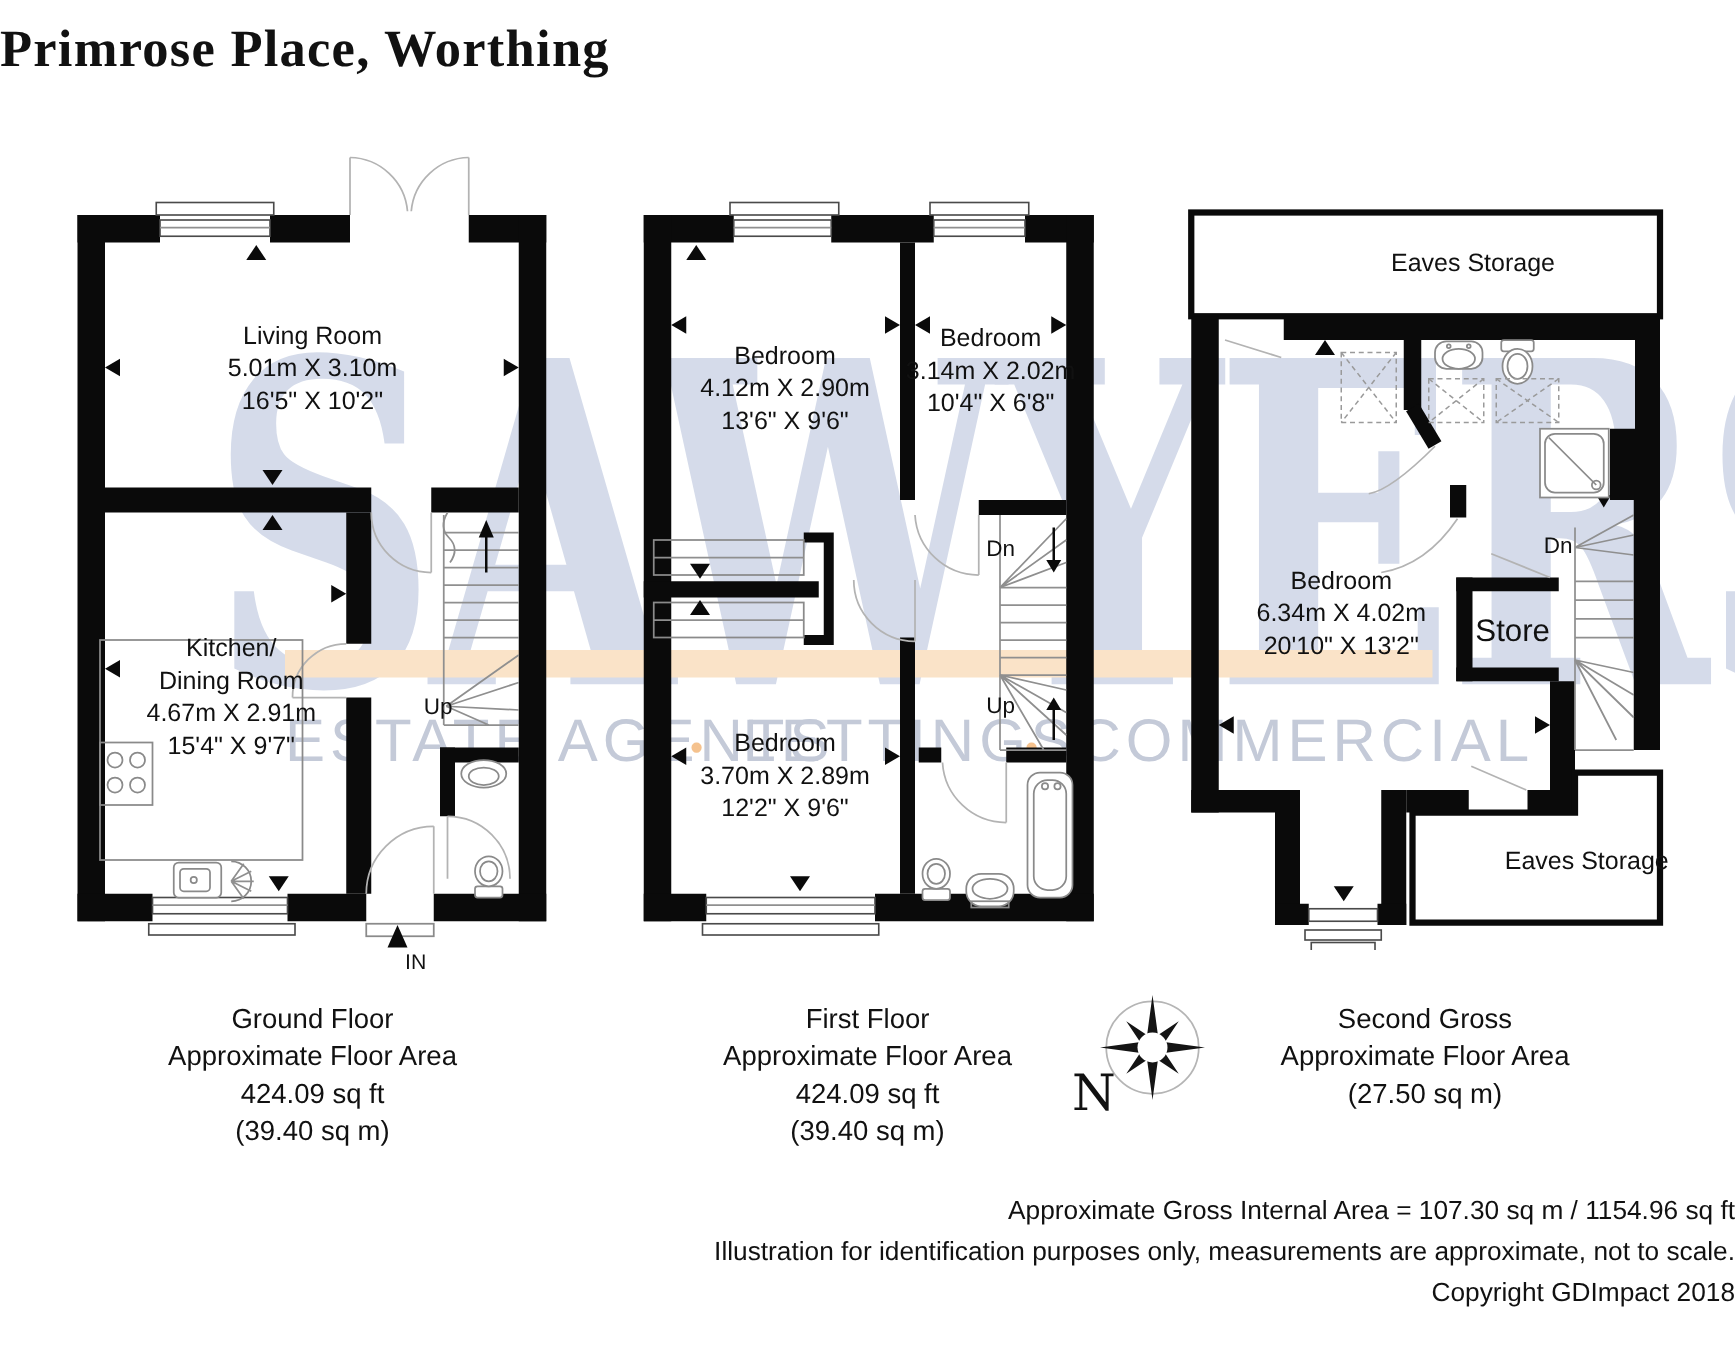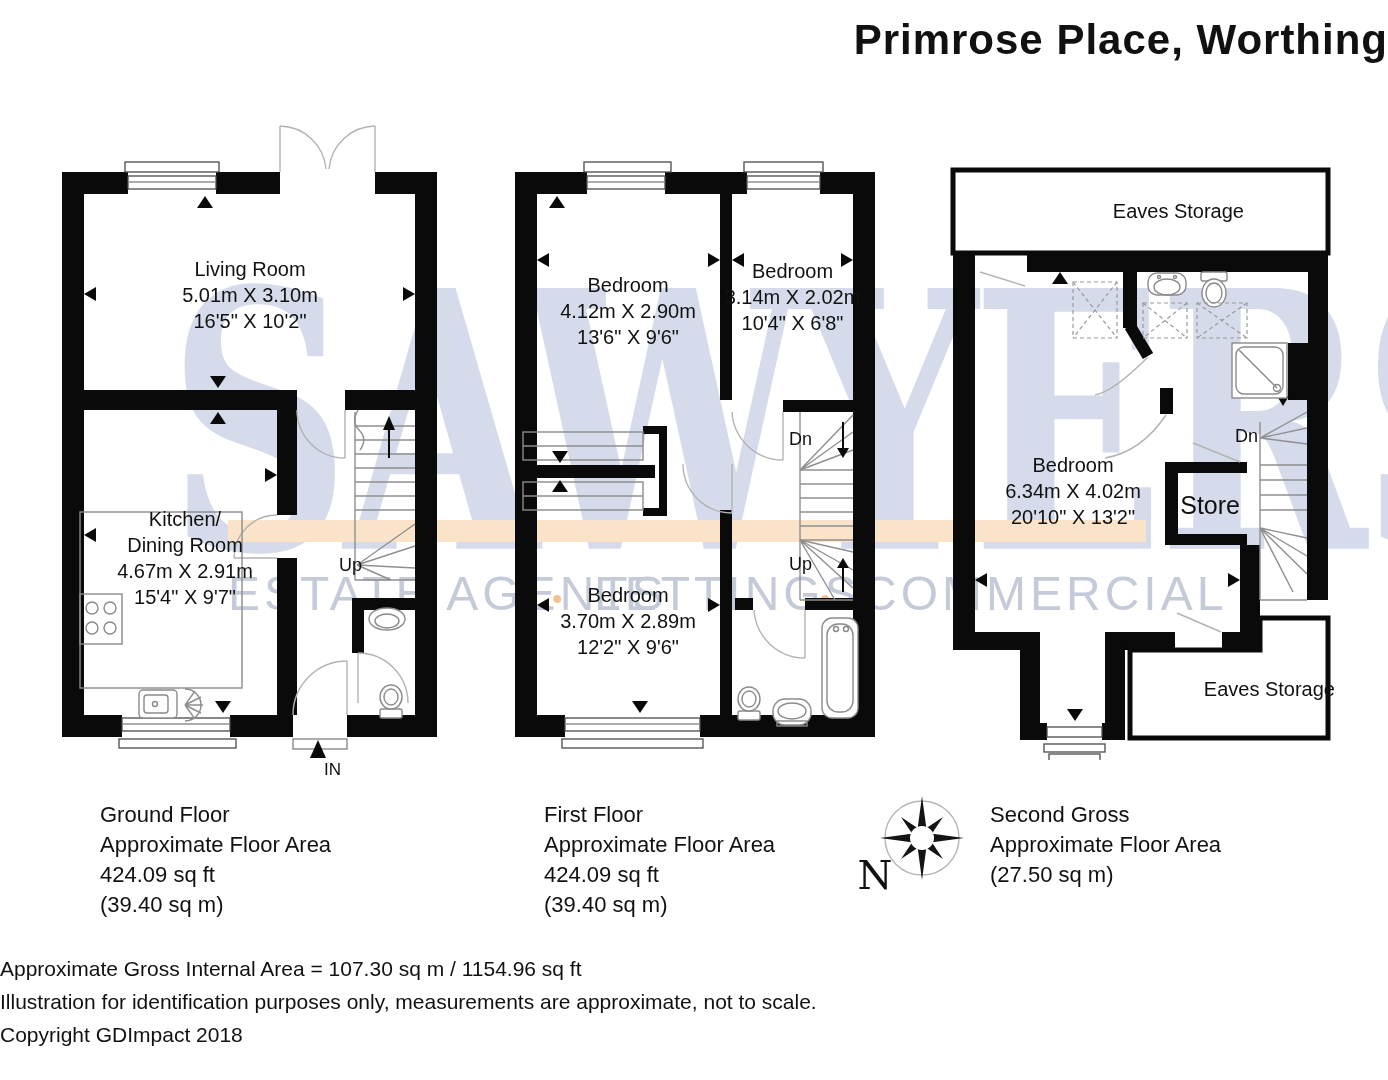--- a/index.html
+++ b/index.html
@@ -1,19 +1,19 @@
 <!DOCTYPE html>
 <html><head>
 <meta charset="utf-8">
 <style>
   html,body{margin:0;padding:0;background:#fff;}
   .page{position:relative;width:1388px;height:1080px;background:#fff;
         font-family:"Liberation Sans",sans-serif;color:#111;overflow:hidden;}
-  .title{position:absolute;left:0;top:16px;width:100%;text-align:right;
-         font-size:42px;font-weight:bold;letter-spacing:1px;}
+  .title{position:absolute;left:0;top:16px;width:100%;text-align:left;
+         font-size:42px;font-weight:bold;letter-spacing:1px;font-family:Liberation Serif, serif;}
   
   .wm-brand{position:absolute;left:168px;top:252px;width:1040px;height:380px;
             font-family:"DejaVu Serif",serif;font-weight:bold;font-size:252px;line-height:240px;
             color:#c5cee2;opacity:.72;white-space:nowrap;transform:scaleY(1.42);transform-origin:top left;
             letter-spacing:-6px;z-index:0;}
   .wm-band{position:absolute;left:228px;top:520px;width:918px;height:22px;background:#fae3c8;z-index:0;}
   .wm-tag{position:absolute;top:566px;font-size:48px;letter-spacing:4px;color:#c4cad8;z-index:0;
           font-family:"Liberation Sans",sans-serif;}
   .wm-dot{position:absolute;top:582px;font-size:30px;color:#f5c28e;z-index:0;}
   .plan{position:absolute;z-index:1;}
@@ -21,22 +21,22 @@
   .thin{stroke:#8f8f8f;fill:none;stroke-width:1.4px;}
   .door{stroke:#b3b3b3;fill:none;stroke-width:1.4px;}
   .win{stroke:#4a4a4a;fill:#fff;stroke-width:1.3px;}
   .fx{stroke:#8a8a8a;fill:#fff;stroke-width:1.4px;}
   .fxn{stroke:#8a8a8a;fill:none;stroke-width:1.4px;}
   .dash{stroke:#9a9a9a;fill:none;stroke-width:1.2px;stroke-dasharray:4 3;}
   .tri{fill:#0a0a0a;}
   .eave{stroke:#0a0a0a;fill:none;stroke-width:5px;}
   .room-label{position:absolute;text-align:center;font-size:20px;line-height:26px;z-index:2;}
   .tag{position:absolute;text-align:right;font-size:18px;z-index:2;}
-  .caption{position:absolute;font-size:22px;line-height:30px;z-index:2;}
-  .footer{position:absolute;left:0;top:952px;width:100%;text-align:left;
+  .caption{position:absolute;text-align:center;font-size:22px;line-height:30px;z-index:2;}
+  .footer{position:absolute;left:0;top:952px;width:100%;text-align:right;
           font-size:21px;line-height:33px;z-index:2;}
   .north{position:absolute;left:853px;top:852px;width:44px;text-align:center;z-index:2;
          font-family:"DejaVu Serif",serif;font-size:40px;}
 </style>
 </head>
 <body>
 
 <div class="page">
 
   <div class="title">Primrose Place, Worthing</div>

